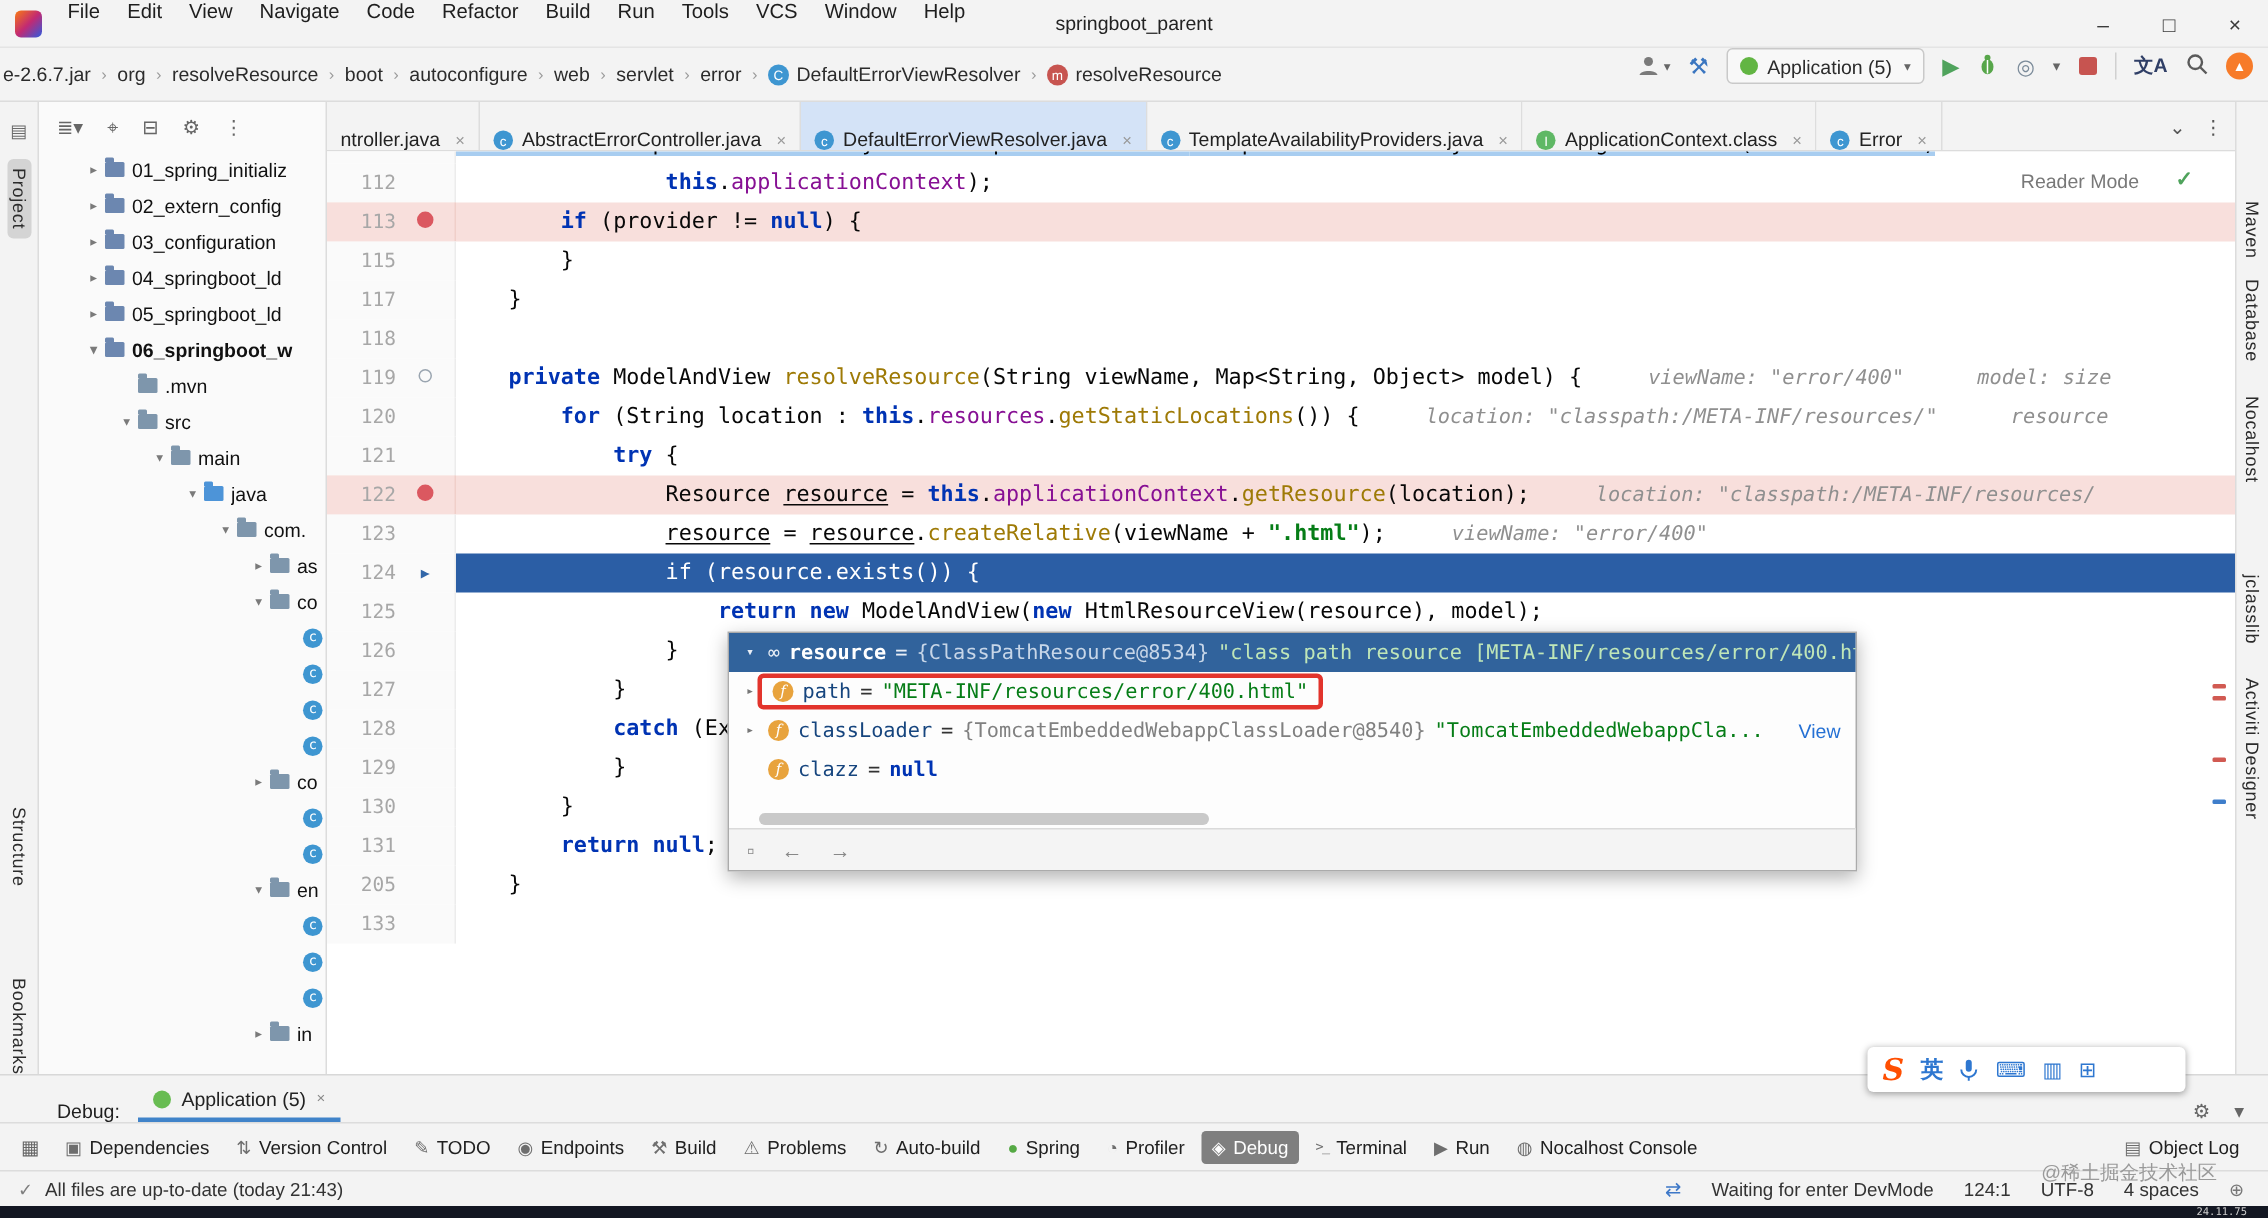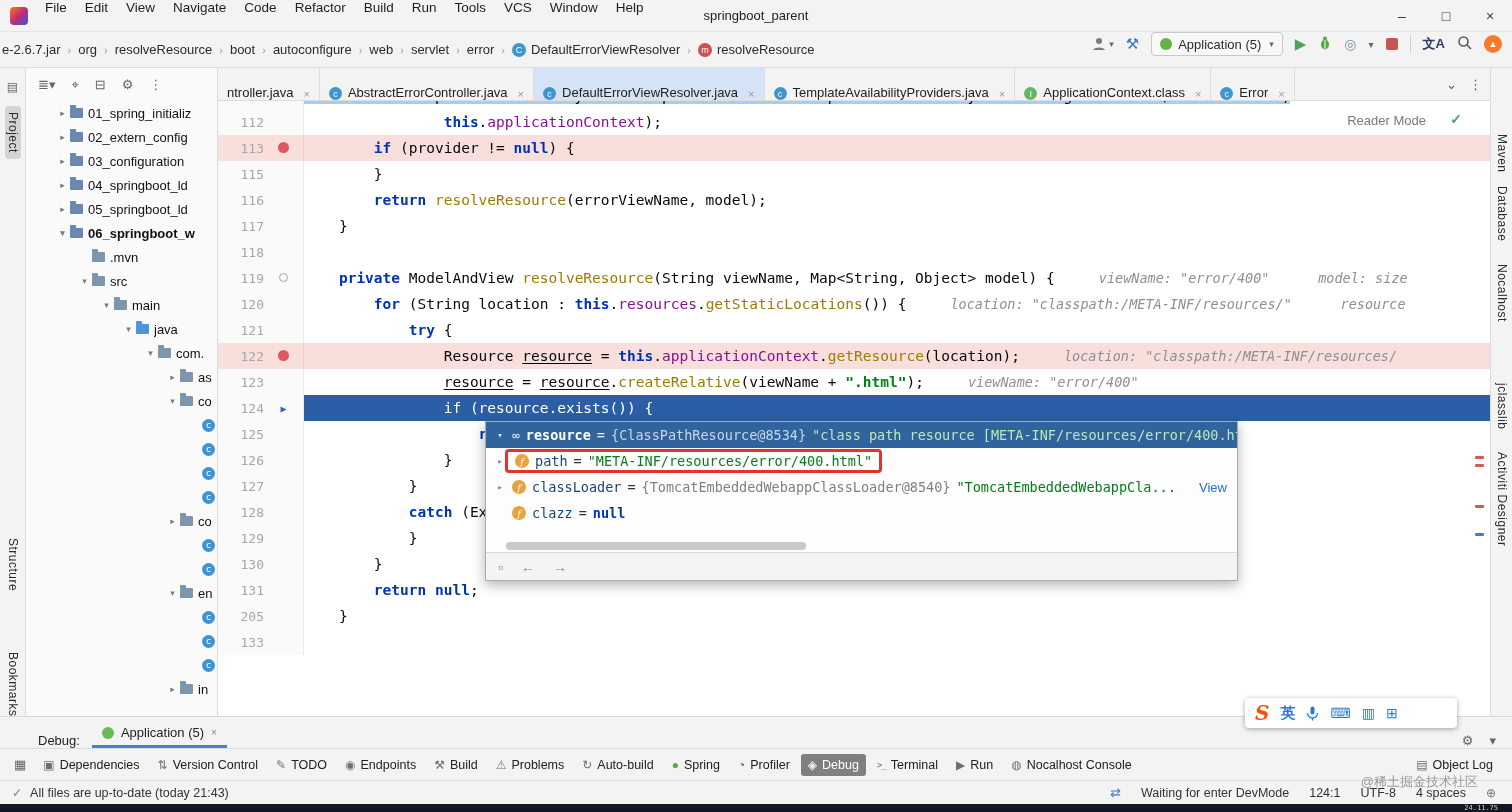--- a/index.html
+++ b/index.html
@@ -527,27 +527,20 @@
             </div>
             <div class="crow ">
               <div class="gut">
                 <span class="lnum">115</span>
                 <span class="gmark"></span>
               </div>
               <div class="codeln"><span class="tk-p">        }</span></div>
             </div>
             <div class="crow ">
               <div class="gut">
-                <span class="lnum">116</span>
-                <span class="gmark"></span>
-              </div>
-              <div class="codeln"><span class="tk-p">        </span><span class="tk-k">return</span><span class="tk-p"> </span><span class="tk-m">resolveResource</span><span class="tk-p">(errorViewName, model);</span></div>
-            </div>
-            <div class="crow ">
-              <div class="gut">
                 <span class="lnum">117</span>
                 <span class="gmark"></span>
               </div>
               <div class="codeln"><span class="tk-p">    }</span></div>
             </div>
             <div class="crow ">
               <div class="gut">
                 <span class="lnum">118</span>
                 <span class="gmark"></span>
               </div>

